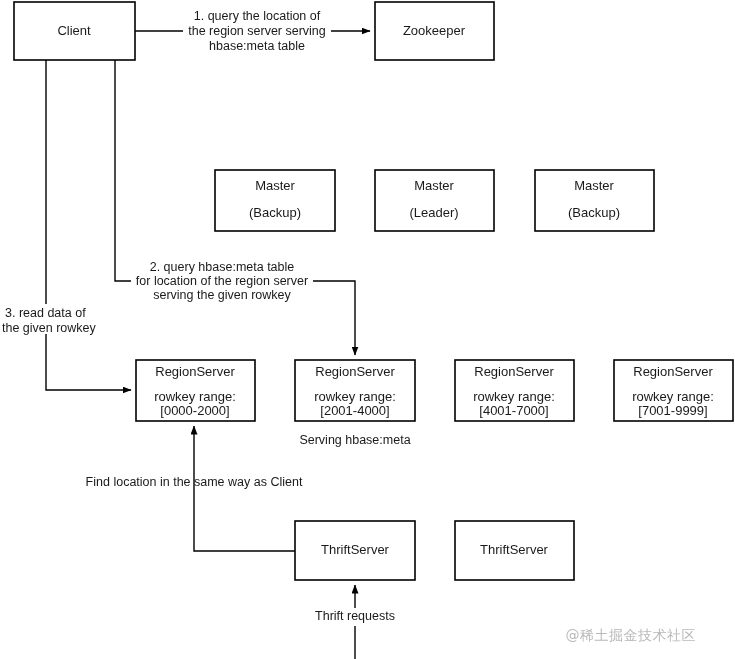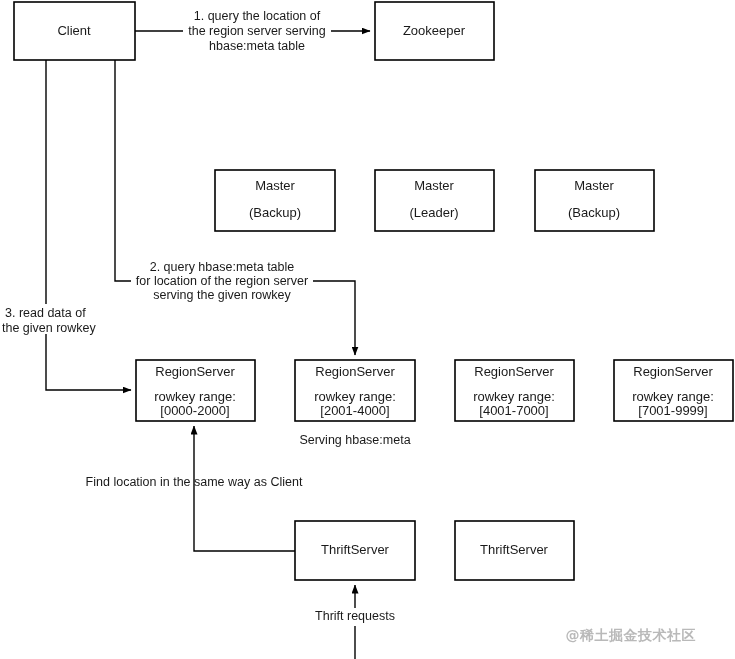--- a/index.html
+++ b/index.html
@@ -63,21 +63,20 @@
   }
   .watermark {
     position: absolute;
     right: 10px;
     bottom: 14px;
     font-family: "DejaVu Sans", sans-serif;
     font-size: 14px;
     color: #b9b9b9;
     letter-spacing: 0.5px;
     white-space: nowrap;
-    font-weight: bold;
   }
 </style>
 </head>
 <body>
 
 <div id="diagram-root">
 
   <svg class="canvas" viewBox="0 0 735 659" xmlns="http://www.w3.org/2000/svg">
     <defs>
       <marker id="arrowhead" markerWidth="9" markerHeight="7" refX="8.5" refY="3.5" orient="auto" markerUnits="userSpaceOnUse">

